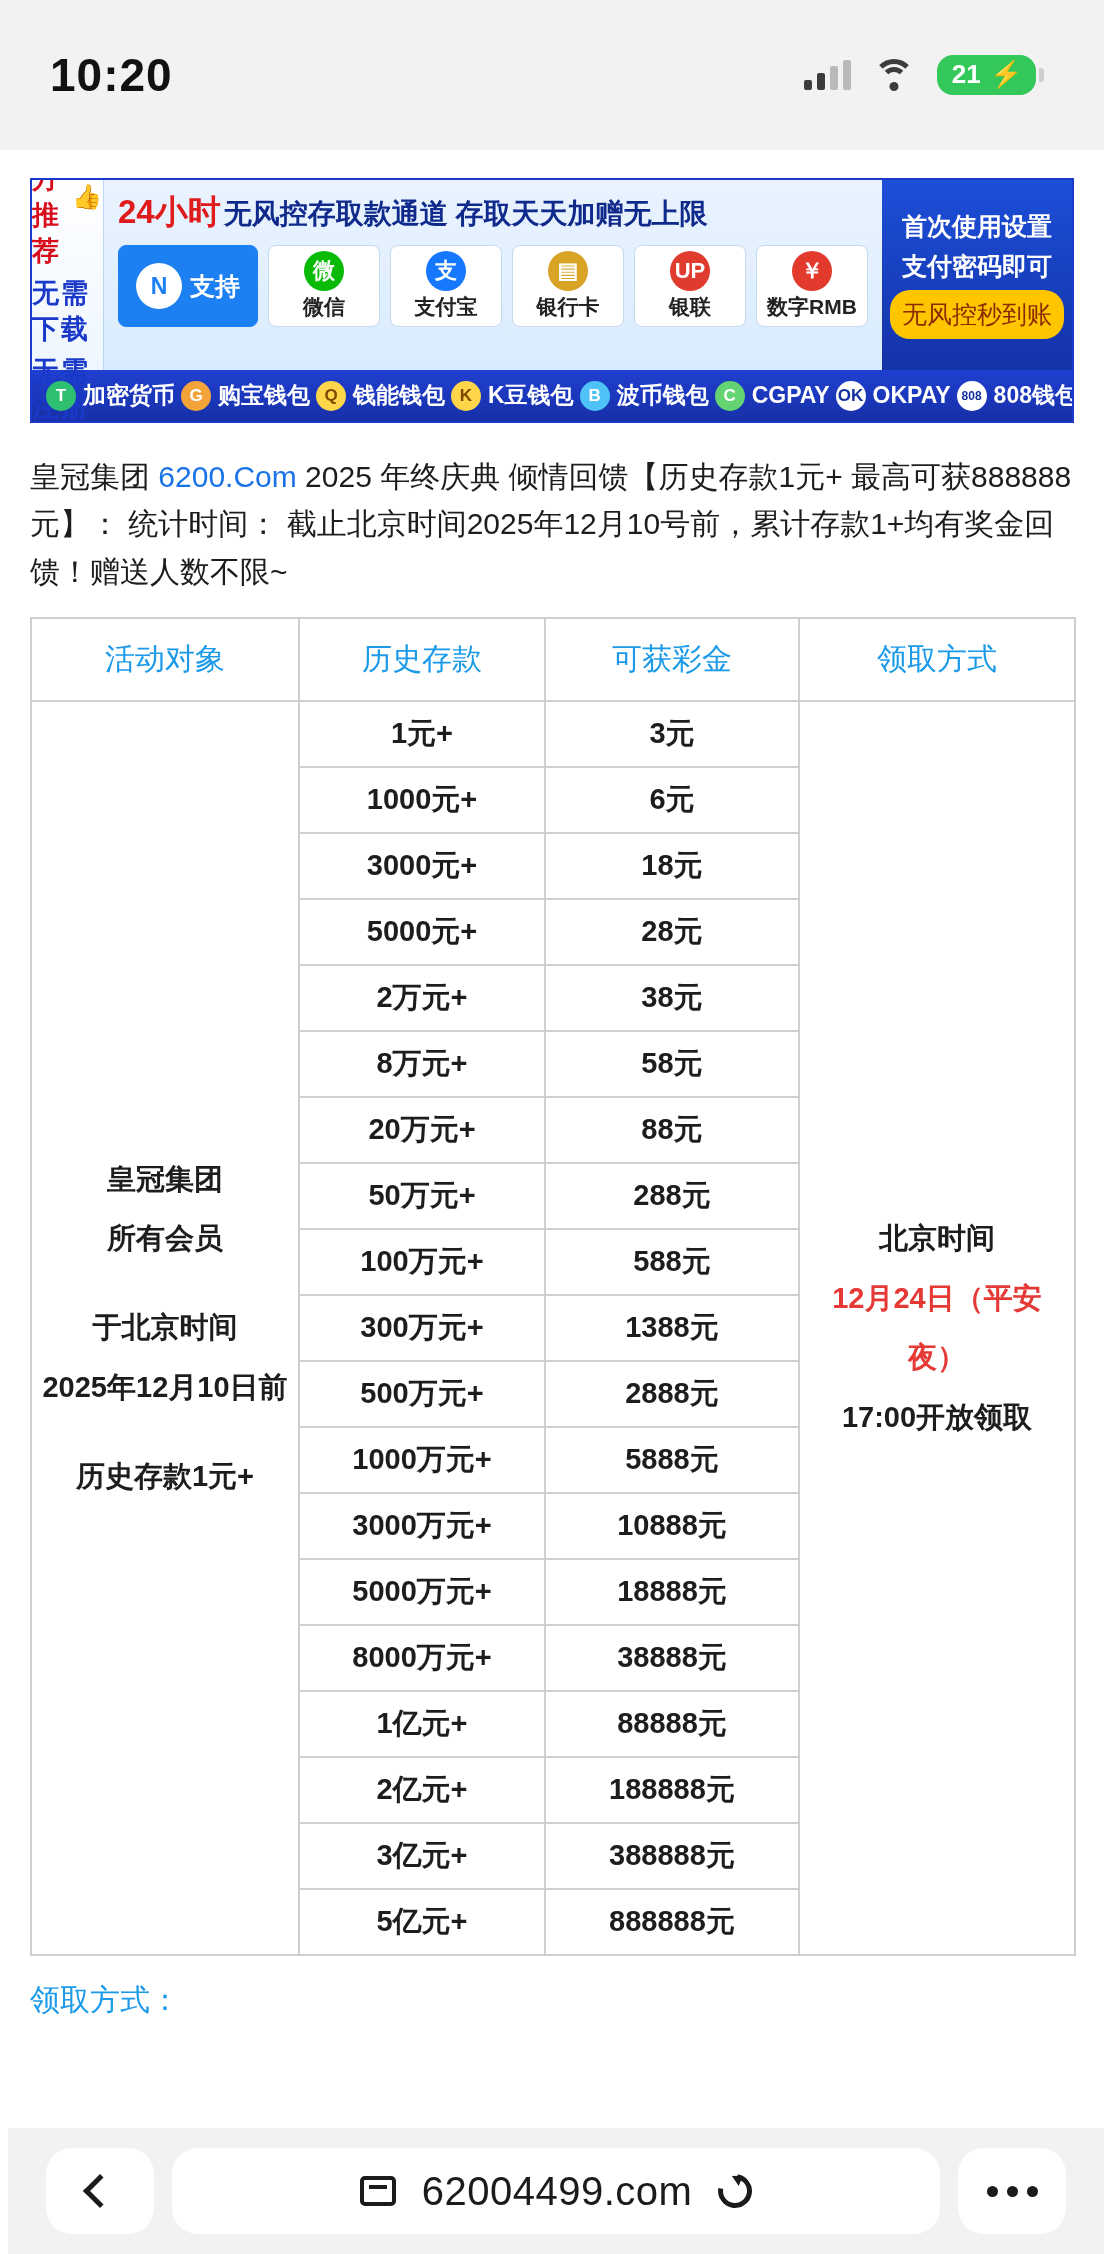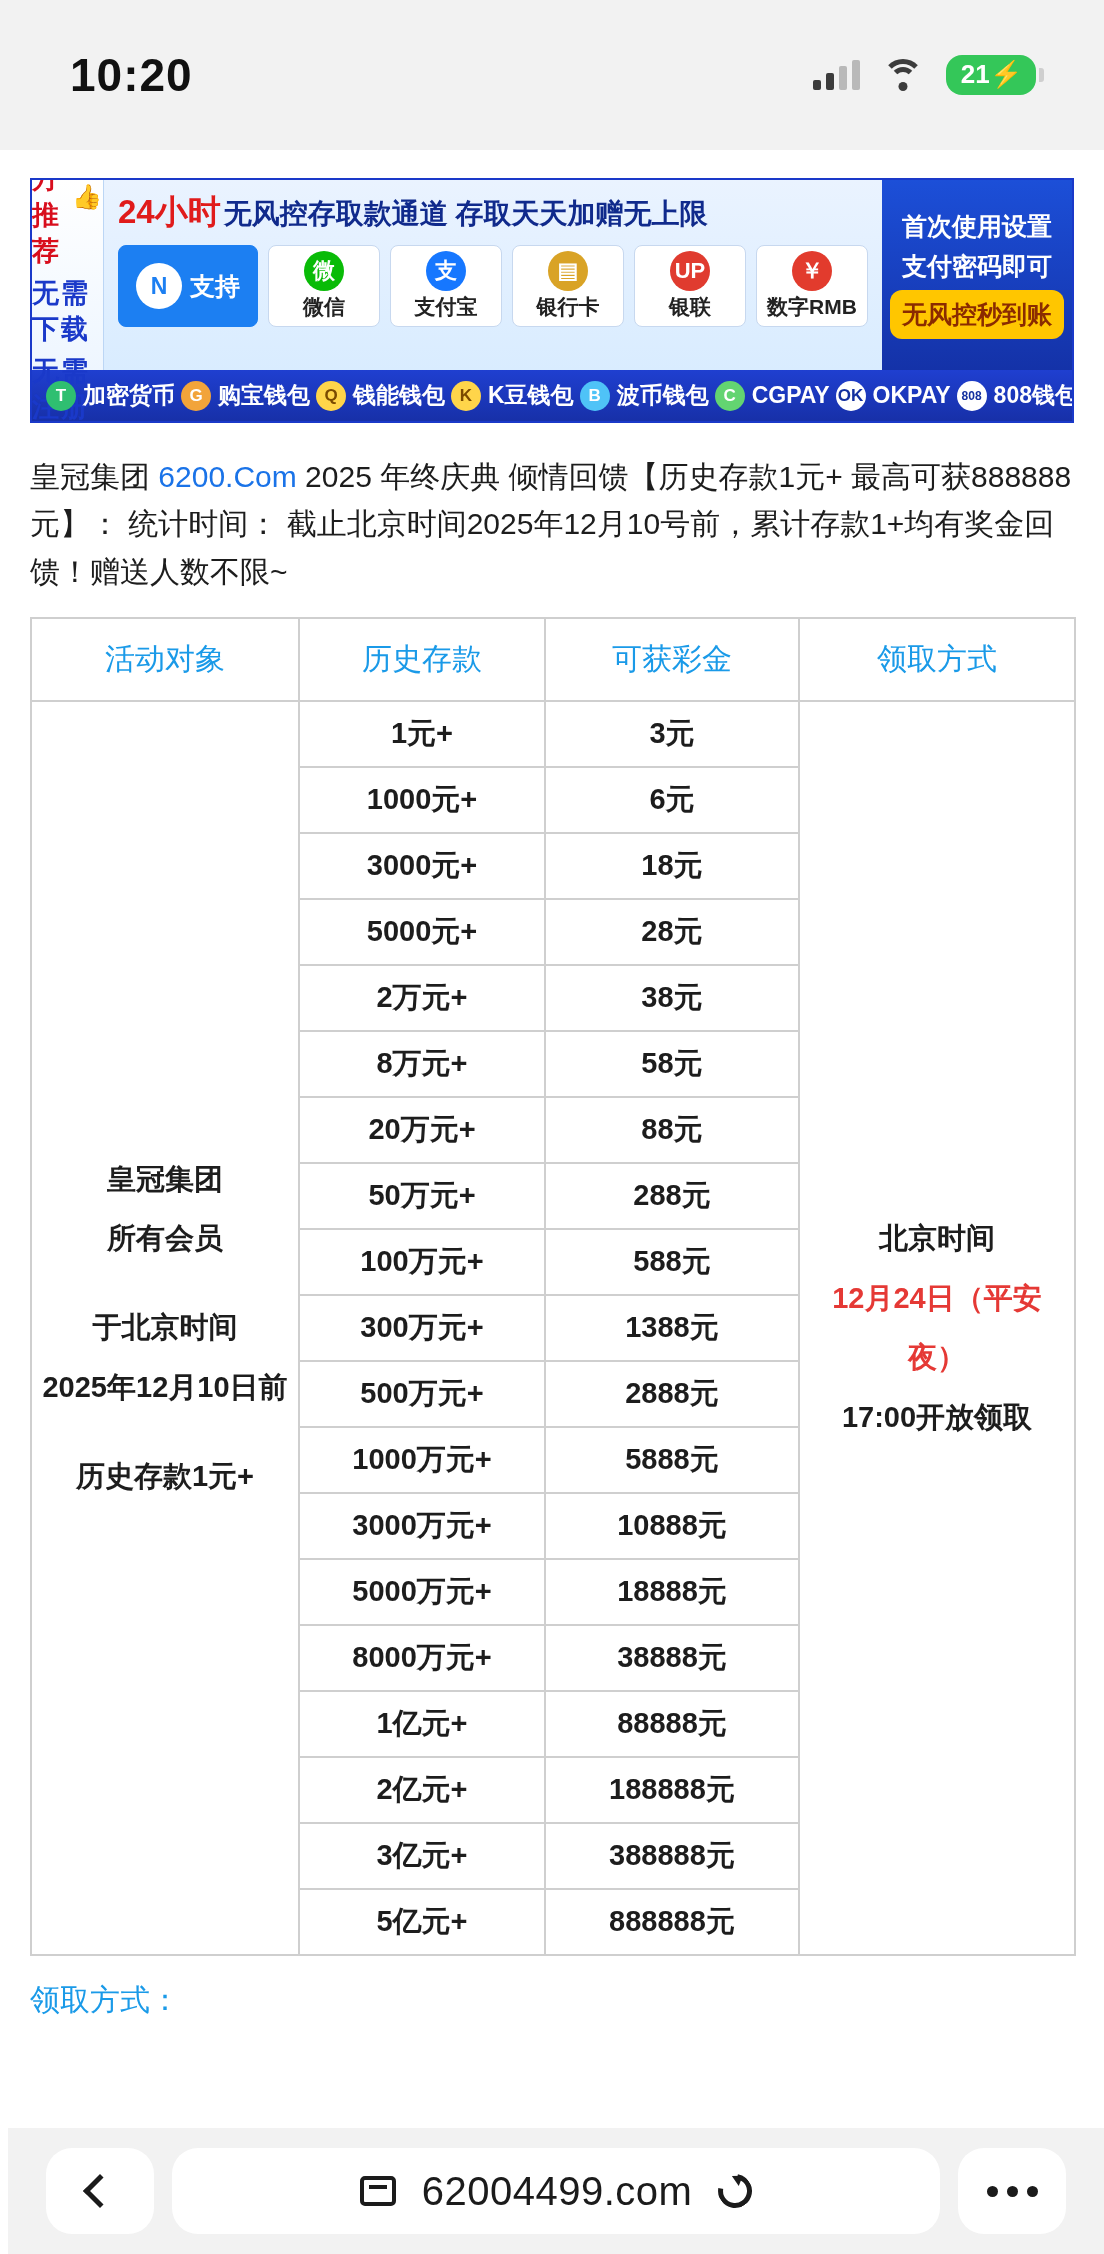--- a/index.html
+++ b/index.html
@@ -19,21 +19,21 @@
     flex-direction: column;
   }
 
   
   .statusbar {
     height: 150px;
     background: #f2f2f2;
     display: flex;
     align-items: center;
     justify-content: space-between;
-    padding: 0 60px 0 70px;
+    padding: 0 60px 0 50px;
     flex: 0 0 auto;
   }
   .status-time {
     font-size: 46px;
     font-weight: 700;
     color: #111;
     letter-spacing: 1px;
   }
   .status-right {
     display: flex;
@@ -83,21 +83,21 @@
   }
   .battery-body {
     background: #34c759;
     color: #fff;
     border-radius: 16px;
     font-size: 26px;
     font-weight: 700;
     padding: 4px 13px 5px 15px;
     display: flex;
     align-items: center;
-    gap: 1px;
+    gap: 10px;
     min-width: 88px;
     justify-content: center;
   }
   .battery-cap {
     width: 5px; height: 14px;
     background: #cfcfcf;
     border-radius: 0 3px 3px 0;
   }
 
   
@@ -240,22 +240,22 @@
     align-items: center;
     justify-content: center;
     gap: 8px;
     padding: 8px;
   }
   .b-right .t1 { font-size: 25px; font-weight: 700; line-height: 1.25; text-align: center; }
   .b-right .btn {
     background: #ffc600;
     color: #8a2b00;
     font-size: 25px;
-    font-weight: 700;
-    border-radius: 12px;
+    font-weight: 400;
+    border-radius: 20px;
     padding: 8px 12px;
     white-space: nowrap;
   }
   .banner-bottom {
     background: linear-gradient(180deg,#1f3fd0 0%,#1730a8 100%);
     display: flex;
     align-items: center;
     justify-content: space-between;
     padding: 10px 14px;
     gap: 6px;

